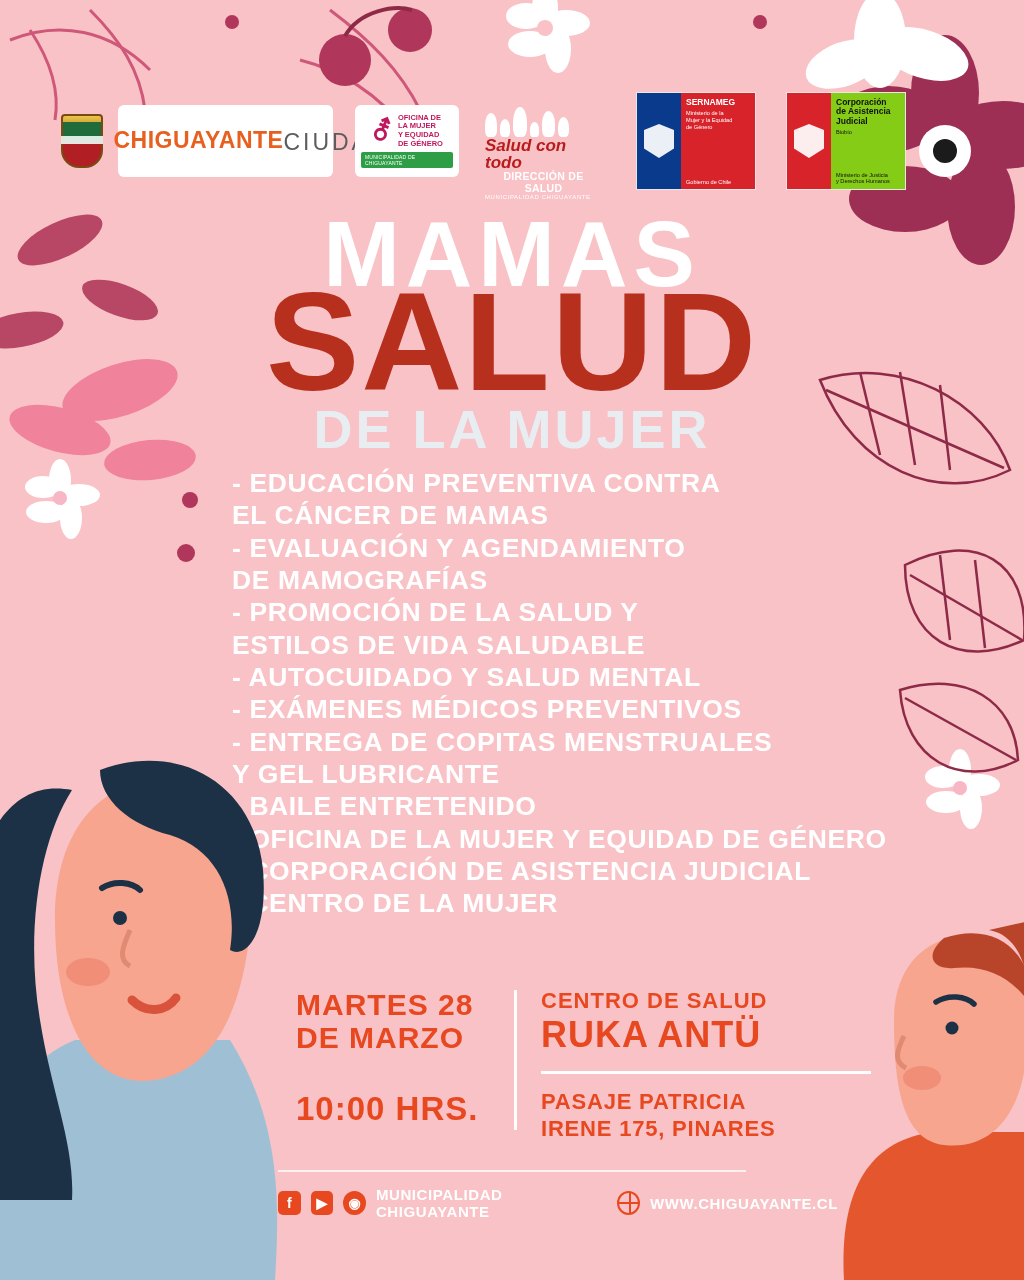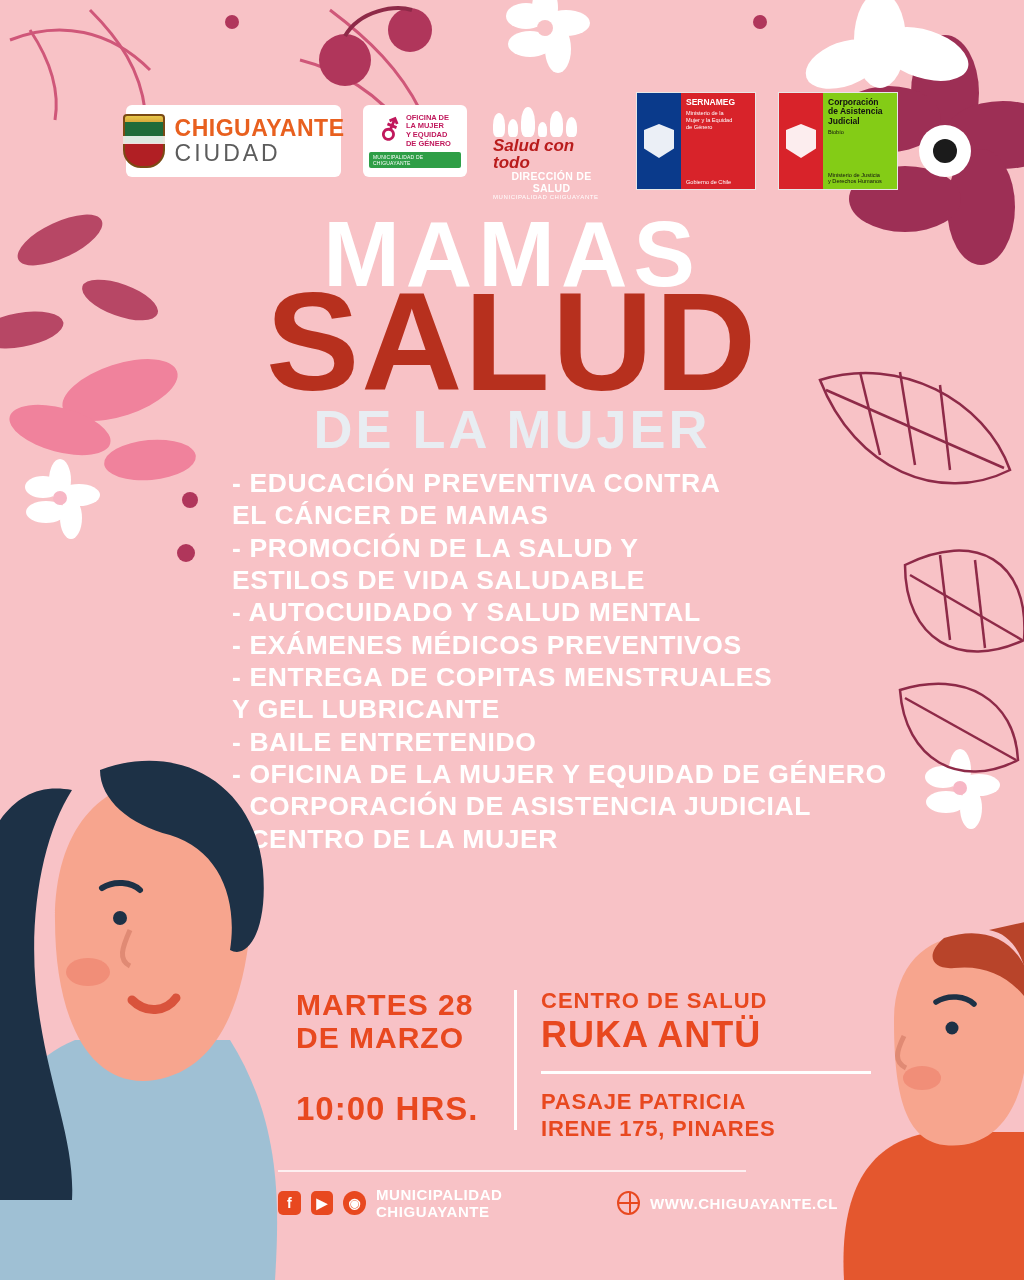--- a/index.html
+++ b/index.html
@@ -18,35 +18,35 @@
   .logos{position:absolute;top:86px;left:0;width:1024px;height:110px;
          display:flex;align-items:center;justify-content:center;gap:22px;}
   .logo-card{background:#ffffff;border-radius:6px;display:flex;align-items:center;
              justify-content:center;}
   .logo-chiguayante{width:195px;height:72px;gap:10px;padding:0 10px;}
   .shield{width:42px;height:54px;position:relative;flex:0 0 auto;}
   .shield-inner{width:42px;height:54px;border-radius:4px 4px 18px 18px;
                 background:linear-gradient(180deg,#e8c84a 0%,#d9a93c 12%,#1f6b3a 12%,#1f6b3a 55%,#b11f24 55%,#b11f24 100%);
                 border:2px solid #7a4a14;box-sizing:border-box;}
   .shield-band{position:absolute;left:0;right:0;top:22px;height:8px;background:#ffffff;opacity:.85;}
-  .ch-text{display:flex;flex-direction:column;line-height:1;}
+  .ch-text{display:flex;flex-direction:row;line-height:1;}
   .ch-1{color:#e8601f;font-weight:bold;font-size:23px;letter-spacing:.5px;}
   .ch-2{color:#5c5c5c;font-size:23px;letter-spacing:3px;margin-top:2px;}
   .logo-mujer{width:104px;height:72px;flex-direction:column;padding:4px 6px;box-sizing:border-box;}
   .lm-row{display:flex;align-items:center;gap:5px;}
   .lm-sym{font-size:26px;line-height:1;font-weight:bold;}
   .lm-txt{font-size:7.5px;font-weight:bold;color:#c0185c;line-height:1.15;text-align:left;}
   .lm-foot{margin-top:4px;background:#2e9e46;color:#fff;font-size:5px;padding:2px 4px;border-radius:2px;letter-spacing:.2px;}
   .logo-salud{width:125px;height:84px;flex-direction:column;padding:4px;box-sizing:border-box;background:transparent;}
   .fam{display:flex;align-items:flex-end;gap:3px;height:34px;}
   .fam i{display:block;background:#ffffff;border-radius:50% 50% 30% 30%;}
   .salud-script{color:#b91c1c;font-size:17px;font-style:italic;font-weight:bold;line-height:1;}
   .salud-dir{color:#ffffff;font-size:10.5px;font-weight:bold;letter-spacing:.3px;line-height:1.1;text-align:center;}
   .salud-mun{color:#ffffff;font-size:6px;letter-spacing:.6px;}
-  .flag-card{width:118px;height:96px;background:#ffffff;display:flex;overflow:hidden;border:1px solid #e7e7e7;}
+  .flag-card{width:118px;height:96px;background:#ffffff;display:flex;overflow:hidden;border:1px solid #e7e7e7;margin-left:8px;}
   .flag-left{width:44px;background:#0a3a8b;position:relative;display:flex;align-items:center;justify-content:center;}
   .flag-left .crest{width:30px;height:34px;background:#ffffff;border-radius:3px;opacity:.92;
      clip-path:polygon(50% 0,100% 18%,100% 72%,50% 100%,0 72%,0 18%);}
   .flag-right{flex:1;background:#d8232a;position:relative;}
   .flag-txt{position:absolute;left:5px;top:5px;right:3px;color:#ffffff;}
   .ft-title{font-size:8.5px;font-weight:bold;line-height:1.1;}
   .ft-sub{font-size:5.6px;line-height:1.25;margin-top:3px;}
   .ft-foot{position:absolute;bottom:4px;left:5px;font-size:5.6px;color:#ffffff;}
   .flag-card.white .flag-right{background:#84cc16;}
   .flag-card.white .flag-txt{color:#111;}
@@ -257,20 +257,22 @@
     </div>
   </div>
 
   <div class="title-feria">MAMAS</div>
   <div class="title-salud">SALUD</div>
   <div class="title-demujer">DE LA MUJER</div>
 
   <div class="list">
     <div class="li">- EDUCACIÓN PREVENTIVA CONTRA
   EL CÁNCER DE MAMAS</div>
+    <div class="li">- EVALUACIÓN Y AGENDAMIENTO
+  DE MAMOGRAFÍAS</div>
     <div class="li">- PROMOCIÓN DE LA SALUD Y
   ESTILOS DE VIDA SALUDABLE</div>
     <div class="li">- AUTOCUIDADO Y SALUD MENTAL</div>
     <div class="li">- EXÁMENES MÉDICOS PREVENTIVOS</div>
     <div class="li">- ENTREGA DE COPITAS MENSTRUALES
   Y GEL LUBRICANTE</div>
     <div class="li">- BAILE ENTRETENIDO</div>
     <div class="li">- OFICINA DE LA MUJER Y EQUIDAD DE GÉNERO</div>
     <div class="li">- CORPORACIÓN DE ASISTENCIA JUDICIAL</div>
     <div class="li">- CENTRO DE LA MUJER</div>

